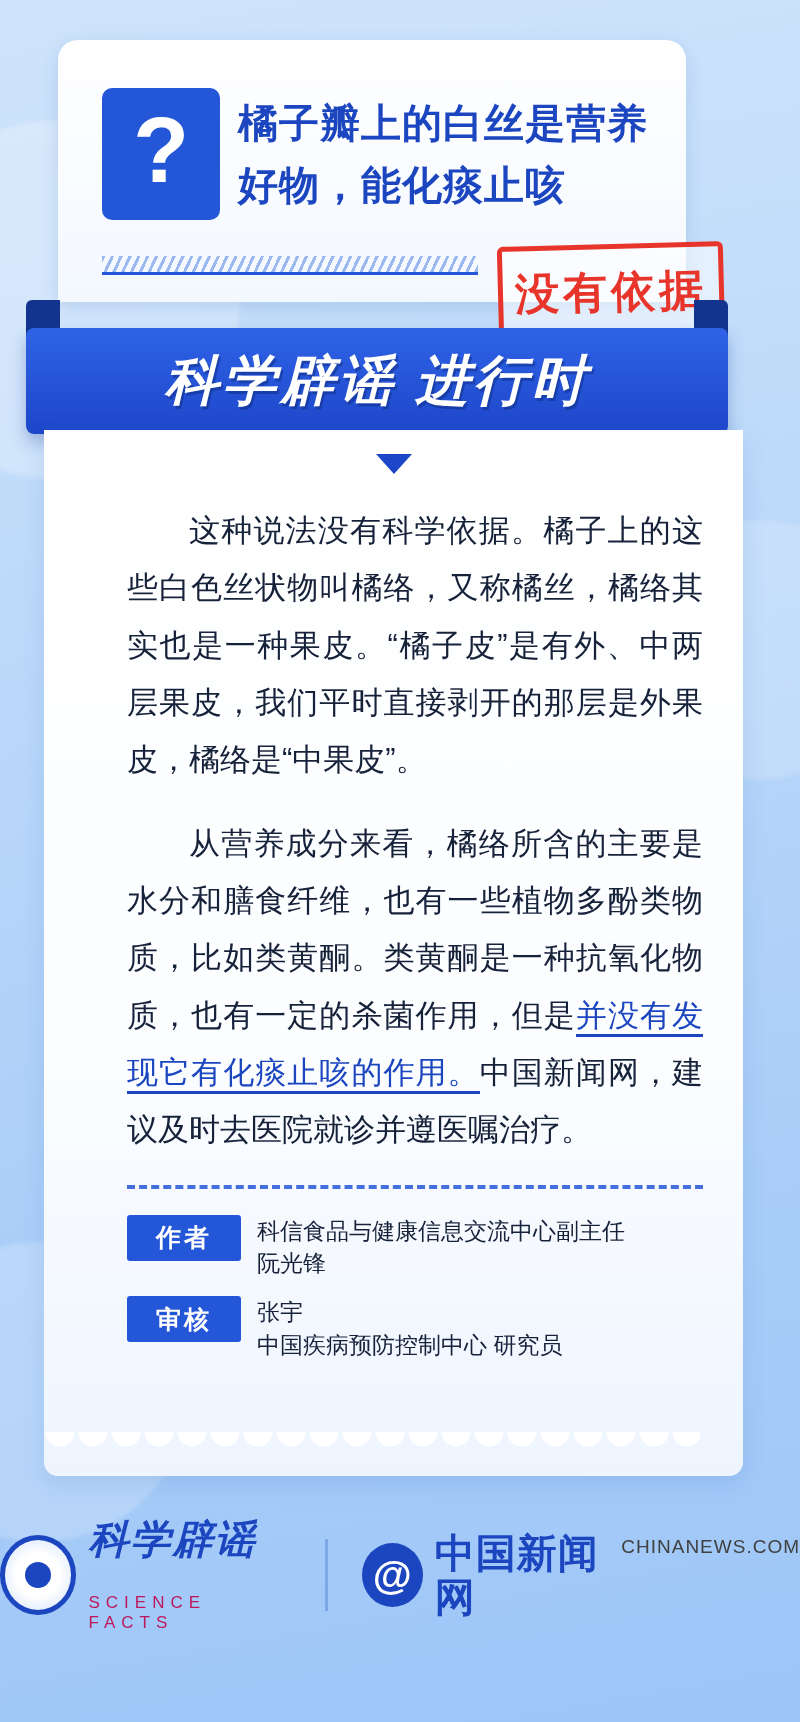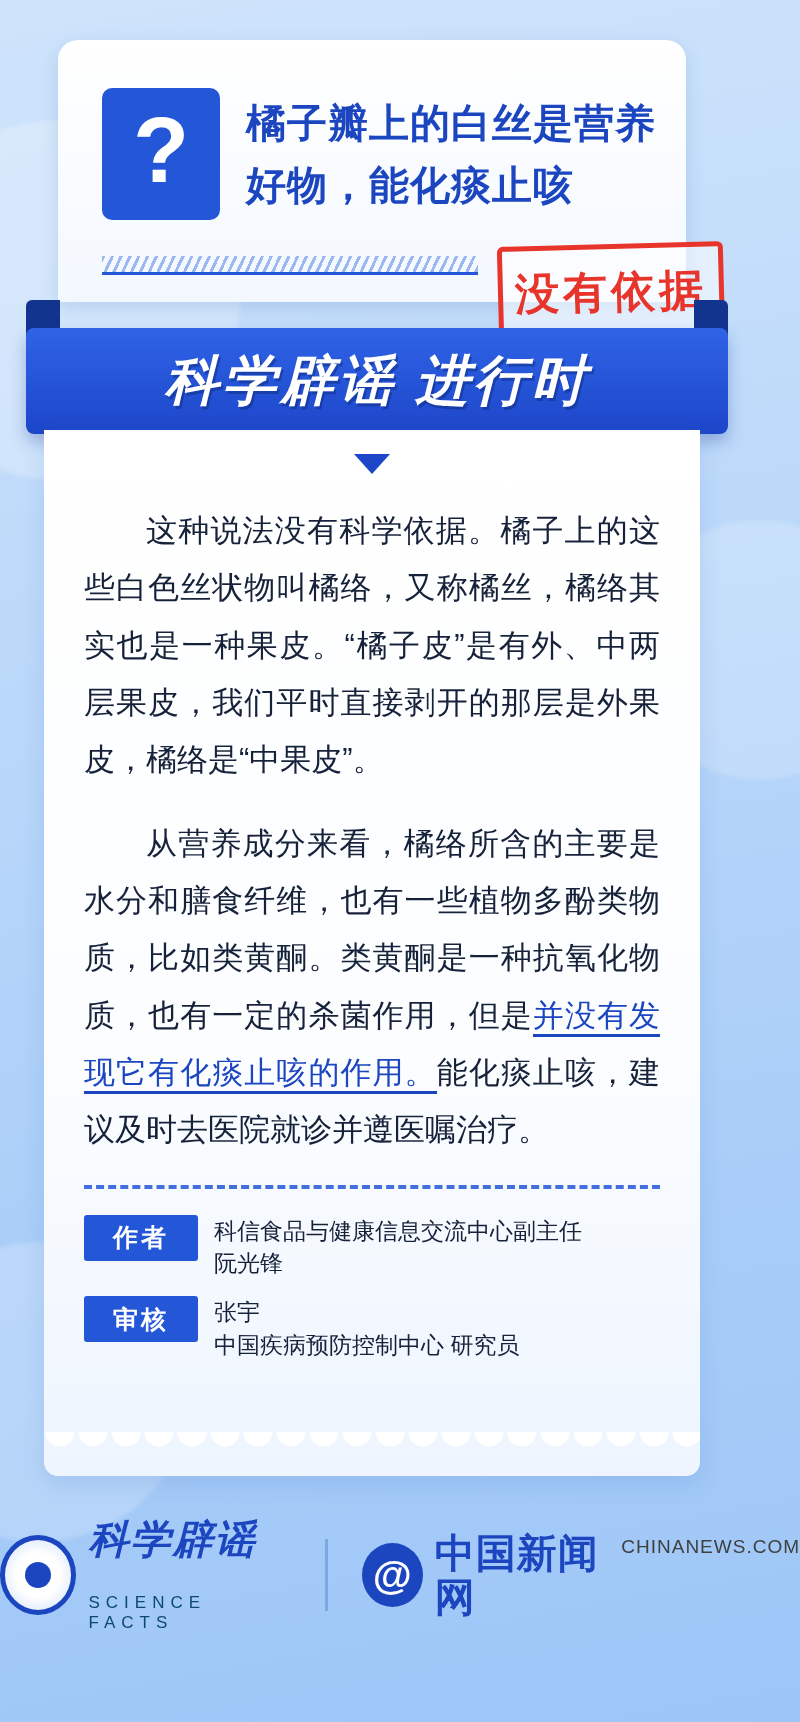--- a/index.html
+++ b/index.html
@@ -52,21 +52,21 @@
   .q-mark-box span {
     color: #ffffff;
     font-size: 92px;
     font-weight: bold;
     line-height: 1;
     font-family: "Liberation Sans", sans-serif;
     transform: translateY(-4px);
   }
   .q-title {
     position: absolute;
-    left: 188px;
+    left: 180px;
     top: 52px;
     width: 430px;
     font-size: 40px;
     line-height: 1.55;
     font-weight: bold;
     color: #1c46c0;
     letter-spacing: 1px;
   }
   .q-underline {
     position: absolute;
@@ -141,20 +141,21 @@
   .body-card {
     position: absolute;
     left: 44px;
     top: 430px;
     width: 656px;
     background: linear-gradient(180deg, #ffffff 0%, #fbfdff 60%, #eef5ff 100%);
     border-radius: 0 0 14px 14px;
     box-shadow: 0 8px 22px rgba(60,110,190,0.16);
     padding-bottom: 36px;
     height: 1010px;
+    padding-left: 43px;
   }
   .arrow-down {
     position: absolute;
     left: 50%;
     top: 24px;
     transform: translateX(-50%);
     width: 0; height: 0;
     border-left: 18px solid transparent;
     border-right: 18px solid transparent;
     border-top: 20px solid #1d46c9;
@@ -261,21 +262,21 @@
     font-size: 40px;
     font-weight: bold;
     color: #1c46c0;
     letter-spacing: 2px;
     font-style: italic;
     line-height: 1.1;
   }
   .logo-left-en {
     font-size: 17px;
     letter-spacing: 6px;
-    color: #0c4a6e;
+    color: #be185d;
     margin-top: 4px;
   }
   .divider-v {
     width: 3px;
     height: 72px;
     background: #7ea8e4;
     margin: 0 34px;
   }
   .logo-right { display: flex; align-items: center; }
   .at-badge {
@@ -327,21 +328,21 @@
   <div class="banner">
     <div class="banner-text">科学辟谣 进行时</div>
   </div>
 </div>
 
 <div class="body-card">
   <div class="arrow-down"></div>
 
   <p class="para first">这种说法没有科学依据。橘子上的这些白色丝状物叫橘络，又称橘丝，橘络其实也是一种果皮。“橘子皮”是有外、中两层果皮，我们平时直接剥开的那层是外果皮，橘络是“中果皮”。</p>
 
-  <p class="para"><span>从营养成分来看，橘络所含的主要是水分和膳食纤维，也有一些植物多酚类物质，比如类黄酮。类黄酮是一种抗氧化物质，也有一定的杀菌作用，但是</span><span class="hl">并没有发现它有化痰止咳的作用。</span><span>能化痰止咳，建议及时去医院就诊并遵医嘱治疗。</span></p>
+  <p class="para"><span>从营养成分来看，橘络所含的主要是水分和膳食纤维，也有一些植物多酚类物质，比如类黄酮。类黄酮是一种抗氧化物质，也有一定的杀菌作用，但是</span><span class="hl">并没有发现它有化痰止咳的作用。</span><span>中国新闻网，建议及时去医院就诊并遵医嘱治疗。</span></p>
 
   <div class="dashed-div"></div>
 
   <div class="credits">
     <div class="credit-row">
       <div class="credit-tag">作者</div>
       <div class="credit-lines">
         <div>科信食品与健康信息交流中心副主任</div>
         <div>阮光锋</div>
       </div>

